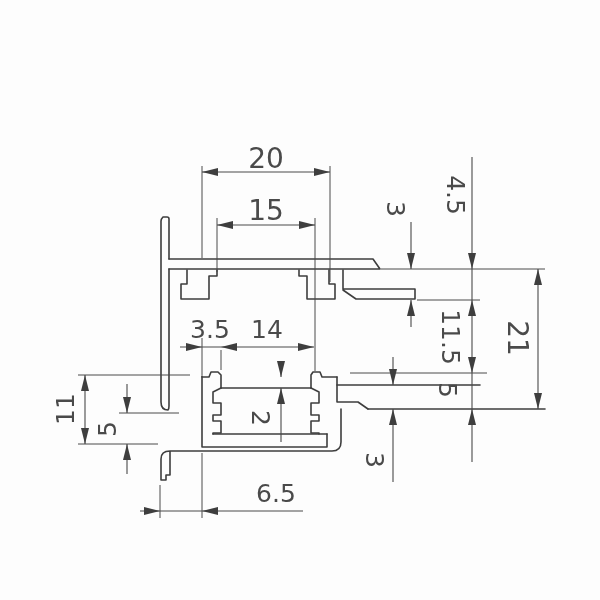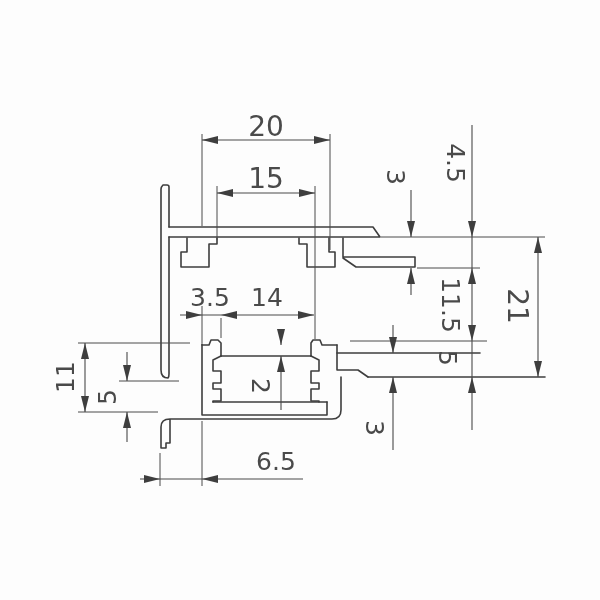--- a/index.html
+++ b/index.html
@@ -1,16 +1,16 @@
 <!DOCTYPE html>
 <html><head>
 <meta charset="utf-8">
 <style>
   html,body{margin:0;padding:0;background:#fdfdfd;}
-  .stage{position:relative;width:600px;height:557px;background:#fdfdfd;overflow:hidden;}
+  .stage{position:relative;width:600px;height:557px;background:#fdfdfd;overflow:hidden;margin-top:32px;}
   svg{display:block;}
   .p{stroke:#3e3e3e;stroke-width:1.6;fill:none;stroke-linejoin:round;stroke-linecap:round;}
   .d{stroke:#4a4a4a;stroke-width:1.1;fill:none;}
   .e{stroke:#4a4a4a;stroke-width:1.0;fill:none;}
   .a{fill:#3e3e3e;stroke:none;}
   .t{font-family:"DejaVu Sans","Liberation Sans",sans-serif;fill:#4a4a4a;}
   .t28{font-size:28px;}
   .t25{font-size:25px;}
 </style>
 </head>

